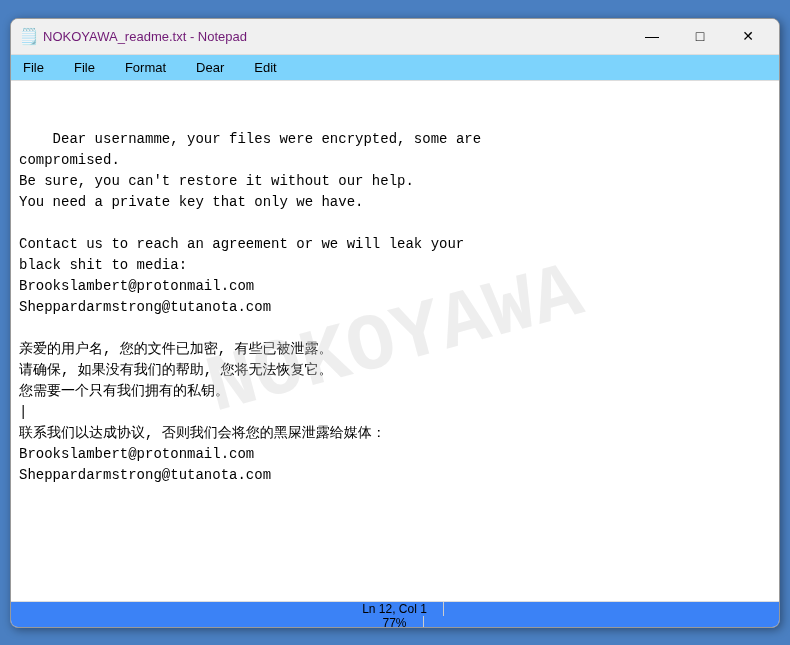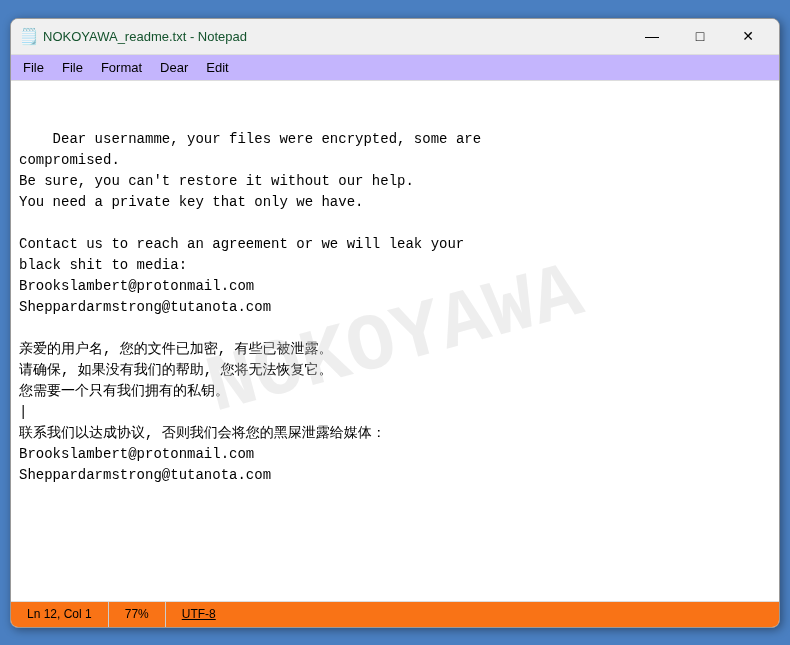--- a/index.html
+++ b/index.html
@@ -30,21 +30,21 @@
       border-bottom: 1px solid #ddd;
       position: relative;
     }
     .title-bar-icon {
       width: 18px;
       height: 18px;
       margin-right: 6px;
     }
     .title-bar-text {
       font-size: 13px;
-      color: #14532d;
+      color: #701a75;
       flex: 1;
     }
     .title-bar-buttons {
       display: flex;
       gap: 2px;
     }
     .tb-btn {
       width: 46px;
       height: 32px;
       border: none;
@@ -53,23 +53,23 @@
       font-size: 14px;
       display: flex;
       align-items: center;
       justify-content: center;
       border-radius: 4px;
       color: #000;
     }
     .menu-bar {
       display: flex;
       padding: 2px 4px;
-      background: #c4b5fd;
+      background: #7dd3fc;
       border-bottom: 1px solid #ddd;
-      gap: 2px;
+      gap: 14px;
     }
     .menu-item {
       padding: 3px 8px;
       font-size: 13px;
       cursor: pointer;
       border-radius: 3px;
       color: #000;
     }
     .editor-area {
       background: #fff;
@@ -100,24 +100,25 @@
       left: 50%;
       transform: translate(-50%, -50%) rotate(-15deg);
       font-size: 80px;
       color: rgba(200,200,200,0.3);
       font-weight: bold;
       pointer-events: none;
       white-space: nowrap;
     }
     .status-bar {
       display: flex;
-      background: #f97316;
+      background: #3b82f6;
       border-top: 1px solid #ddd;
       height: 26px;
       align-items: center;
+      flex-direction: column;
     }
     .status-item {
       font-size: 12px;
       padding: 0 16px;
       border-right: 1px solid #ccc;
       height: 100%;
       display: flex;
       align-items: center;
       color: #000;
     }

